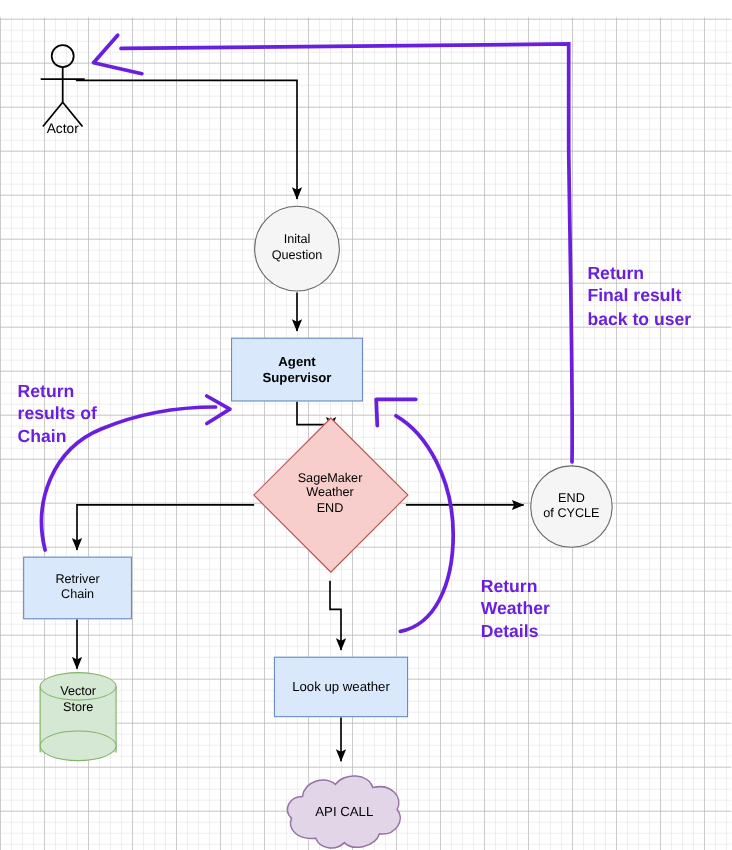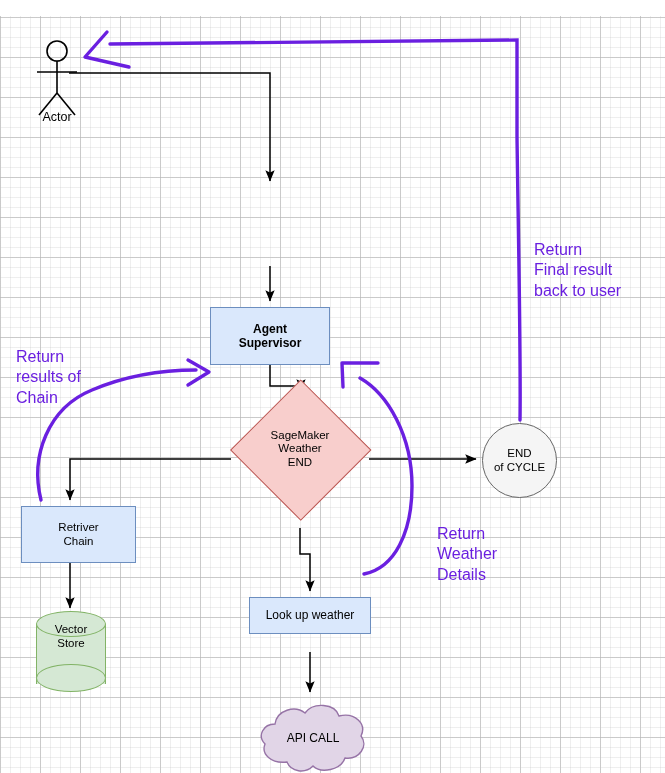--- a/index.html
+++ b/index.html
@@ -87,21 +87,21 @@
   
   #node-end-of-cycle {
     left: 482px; top: 407px; width: 75px; height: 75px;
     border-radius: 50%;
     background: #f5f5f5;
     border: 1.3px solid #666666;
     font-size: 11.5px;
   }
   
   #node-retriever-chain {
-    left: 21px; top: 490px; width: 115px; height: 57px;
+    left: 21px; top: 490px; width: 99px; height: 57px;
     background: #dae8fc;
     border: 1.2px solid #6c8ebf;
     font-size: 11.5px;
   }
   
   #node-vector-store {
     left: 36px; top: 598px; width: 70px; height: 80px;
   }
   #node-vector-store .cyl-body {
     position: absolute;
@@ -129,41 +129,41 @@
   }
   #node-vector-store .cyl-text {
     position: absolute;
     left: 0; top: 9px; width: 70px;
     text-align: center;
     font-size: 11.5px;
     z-index: 3;
   }
   
   #node-look-up-weather {
-    left: 249px; top: 581px; width: 122px; height: 37px;
+    left: 249px; top: 581px; width: 122px; height: 55px;
     background: #dae8fc;
     border: 1.2px solid #6c8ebf;
     font-size: 12px;
     justify-content: center;
   }
   
   #node-api-call {
     left: 257px; top: 684px; width: 112px; height: 76px;
   }
   #node-api-call .cloud-text {
     position: relative;
     z-index: 3;
     font-size: 12px;
   }
   
   .annotation {
     position: absolute;
     color: #6a1fe0;
     font-size: 16px;
-    font-weight: normal;
+    font-weight: bold;
     line-height: 1.28;
     white-space: pre-line;
   }
   #ann-return-results-of-chain { left: 16px; top: 331px; }
   #ann-return-final-result     { left: 534px; top: 224px; }
   #ann-return-weather-details  { left: 437px; top: 508px; }
 </style>
 </head>
 <body>
 
@@ -207,20 +207,26 @@
     <svg width="58" height="86" viewBox="0 0 58 86">
       <circle cx="29" cy="13" r="10" fill="none" stroke="#000000" stroke-width="1.6"></circle>
       <line x1="29" y1="23" x2="29" y2="55" stroke="#000000" stroke-width="1.6"></line>
       <line x1="9" y1="34" x2="49" y2="34" stroke="#000000" stroke-width="1.6"></line>
       <line x1="29" y1="55" x2="11" y2="77" stroke="#000000" stroke-width="1.6"></line>
       <line x1="29" y1="55" x2="47" y2="77" stroke="#000000" stroke-width="1.6"></line>
     </svg>
     <span class="actor-label">Actor</span>
   </div>
 
+  <div class="node" id="node-initial-question">
+    <div>
+      <div>Inital</div>
+      <div>Question</div>
+    </div>
+  </div>
 
   <div class="node" id="node-agent-supervisor">
     <div>
       <div>Agent</div>
       <div>Supervisor</div>
     </div>
   </div>
 
   <div class="node" id="node-sagemaker-decision">
     <div class="diamond-face"></div>

